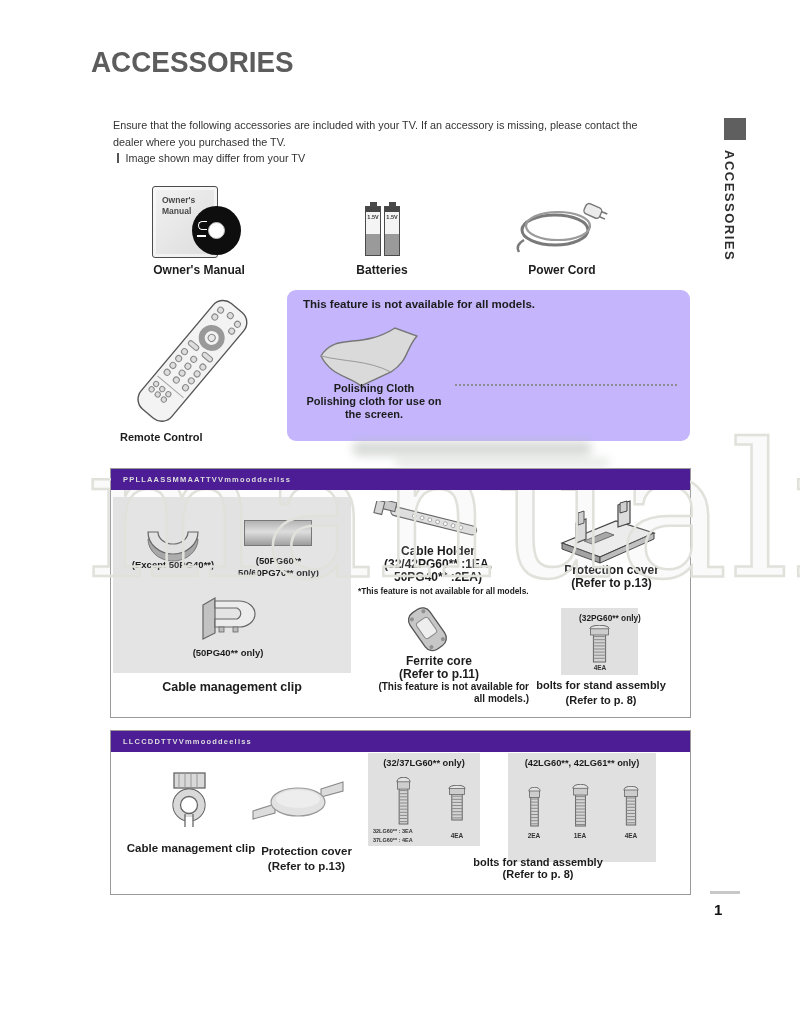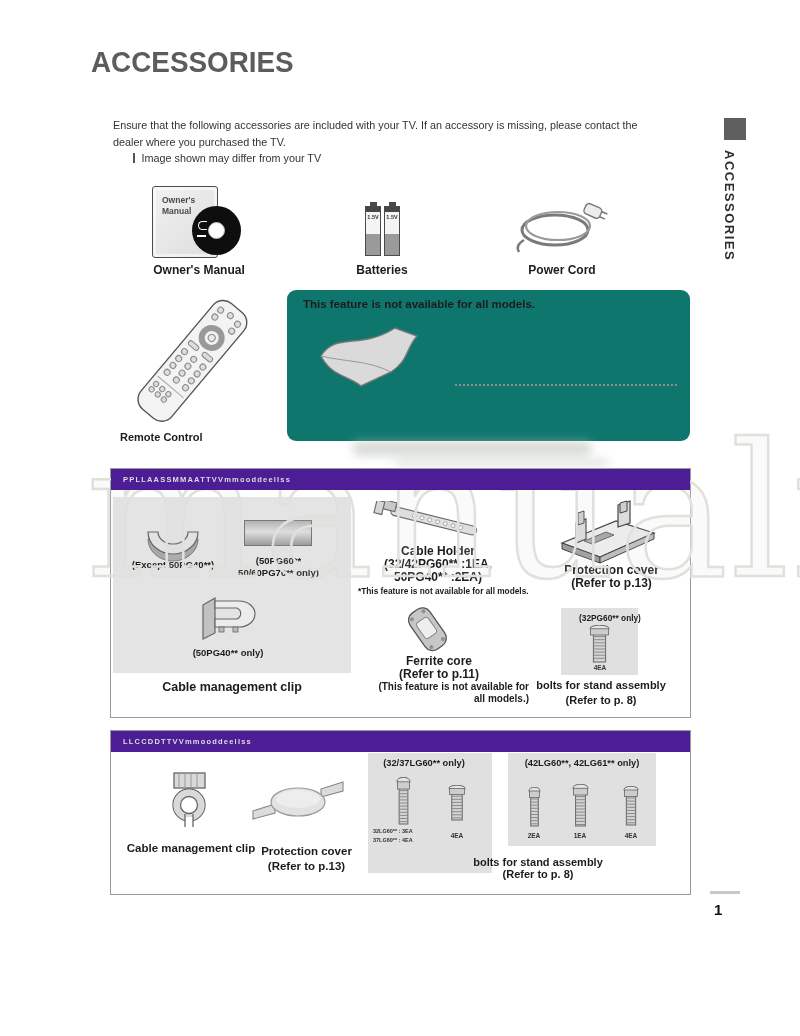--- a/index.html
+++ b/index.html
@@ -10,21 +10,21 @@
   .ctr{text-align:center;}
   .nowrap{white-space:nowrap;}
 
   #page-title{left:91px;top:46px;font-size:29px;font-weight:bold;color:#5c5c5c;
               letter-spacing:0px;transform:scaleX(.96);transform-origin:left;}
   #side-square{left:724px;top:118px;width:22px;height:22px;background:#5f5f5f;}
   #side-tab{left:722px;top:150px;writing-mode:vertical-rl;font-size:13px;font-weight:600;
             color:#2d2d2d;letter-spacing:1.5px;}
 
   #intro{left:113px;top:117px;width:528px;font-size:10.8px;line-height:16.5px;color:#333;}
-  #intro-note{left:117px;top:152px;font-size:10.8px;color:#333;margin-left:16px;}
+  #intro-note{left:117px;top:152px;font-size:10.8px;color:#333;}
   .note-bar{display:inline-block;width:1.5px;height:10px;background:#555;margin-right:7px;vertical-align:-1px;}
 
   
   #book{left:152px;top:186px;width:64px;height:70px;border:1.5px solid #4c4c4c;border-radius:3px;
         background:linear-gradient(135deg,#f2f2f2,#dcdcdc);box-shadow:inset 0 0 0 3px rgba(255,255,255,.5);}
   #book .cover{position:absolute;left:9px;top:8px;font-size:8.5px;font-weight:bold;color:#4a4a4a;line-height:11px;}
   #cd{left:192px;top:206px;width:49px;height:49px;border-radius:50%;background:#0e0e0e;}
   #cd .hole{position:absolute;left:16px;top:16px;width:17px;height:17px;border-radius:50%;background:#fff;border:1px solid #bbb;box-sizing:border-box;}
   #cd .mark1{position:absolute;left:6px;top:15px;width:8px;height:7px;border:1px solid #fff;border-right:none;border-radius:6px 0 0 6px;}
   #cd .mark2{position:absolute;left:5px;top:29px;width:9px;height:1.5px;background:#fff;}
@@ -33,21 +33,21 @@
   .battery{width:16px;height:55px;}
   .battery .nub{width:7px;height:4px;background:#4a4a4a;margin:0 auto;}
   .battery .body{width:16px;height:50px;border:1px solid #4a4a4a;box-sizing:border-box;
      background:linear-gradient(#474747 0 5px,#f4f4f4 5px 56%,#9a9a9a 56% 100%);position:relative;}
   .battery .volt{position:absolute;left:0;top:7px;width:100%;text-align:center;font-size:5.5px;font-weight:bold;color:#333;}
 
   .item-label{font-size:12px;}
   .small-label{font-size:9.5px;}
 
   
-  #polish-box{left:287px;top:290px;width:403px;height:151px;background:#0f766e;border-radius:9px;}
+  #polish-box{left:287px;top:290px;width:403px;height:151px;background:#c4b5fd;border-radius:9px;}
   #polish-header{position:absolute;left:16px;top:8px;font-size:11.5px;font-weight:bold;}
   #polish-title{position:absolute;left:12px;top:92px;width:150px;font-size:11px;line-height:13px;font-weight:bold;text-align:center;}
   #polish-tip1{position:absolute;left:166px;top:42px;width:232px;font-size:11px;line-height:14px;font-weight:bold;}
   #polish-dots{position:absolute;left:168px;top:94px;width:222px;border-top:2px dotted #8d8d8d;}
   #polish-tip2{position:absolute;left:166px;top:103px;width:232px;font-size:11px;line-height:14px;font-weight:bold;}
 
   
   #watermark{left:86px;top:420px;font-family:"DejaVu Serif",serif;font-size:185px;line-height:1;
      letter-spacing:2px;color:rgba(215,215,210,0.12);-webkit-text-stroke:2.5px #e1e1dc;z-index:2;pointer-events:none;}
   .smudge{border-radius:10px;filter:blur(5px);z-index:1;}
@@ -164,20 +164,25 @@
   <div class="abs lbl" style="left:120px;top:431px;font-size:11px;">Remote Control</div>
 
   <div id="polish-box" class="abs">
     <div id="polish-header">This feature is not available for all models.</div>
     <div class="abs" style="left:28px;top:30px;">
       <svg width="112" height="70" viewBox="0 0 112 70">
         <path d="M6,36 C20,12 46,30 80,8 L102,16 C90,30 94,40 76,52 L46,66 C34,56 16,56 6,36 Z" fill="#dadada" stroke="#777" stroke-width="1.4"></path>
         <path d="M6,36 C30,42 52,40 76,52" fill="none" stroke="#999" stroke-width="1"></path>
       </svg>
     </div>
+    <div id="polish-title">
+      <div>Polishing Cloth</div>
+      <div>Polishing cloth for use on</div>
+      <div>the screen.</div>
+    </div>
     <div id="polish-dots"></div>
   </div>
 
   <div id="smudge1" class="abs smudge"></div>
   <div id="smudge2" class="abs smudge"></div>
   <div id="watermark" class="abs">manuali</div>
 
   <div id="plasma-sec" class="abs section">
     <div class="sec-bar">
       <span>PPLLAASSMMAATTVVmmooddeellss</span>
@@ -318,21 +323,21 @@
         <path d="M70,12 L92,5 L92,14 L70,20 Z" fill="#dcdcdc" stroke="#888" stroke-width="1.1"></path>
         <ellipse cx="47" cy="25" rx="27" ry="14" fill="#e2e2e2" stroke="#999" stroke-width="1.2"></ellipse>
         <ellipse cx="47" cy="22" rx="22" ry="9" fill="#ededed" stroke="none"></ellipse>
       </svg>
     </div>
     <div class="abs lbl ctr" style="left:138px;top:113px;width:115px;font-size:11.5px;line-height:15px;">
       <div>Protection cover</div>
       <div>(Refer to p.13)</div>
     </div>
 
-    <div class="bolt-panel" style="left:257px;top:22px;width:112px;height:120px;padding-left:12px;">
+    <div class="bolt-panel" style="left:257px;top:22px;width:112px;height:93px;">
       <div class="abs lbl ctr nowrap" style="left:0;top:5px;width:112px;font-size:9.3px;">(32/37LG60** only)</div>
       <div class="abs" style="left:28px;top:24px;"><svg width="15" height="48" viewBox="0 0 15 48">
     <rect x="3.1500000000000004" y="9.600000000000001" width="8.7" height="37.4" fill="#d4d4d4" stroke="#666" stroke-width="1"></rect>
     <line x1="3.1500000000000004" y1="13.600000000000001" x2="11.85" y2="13.600000000000001" stroke="#8a8a8a" stroke-width="1"></line>
             <line x1="3.1500000000000004" y1="16.700000000000003" x2="11.85" y2="16.700000000000003" stroke="#8a8a8a" stroke-width="1"></line>
             <line x1="3.1500000000000004" y1="19.800000000000004" x2="11.85" y2="19.800000000000004" stroke="#8a8a8a" stroke-width="1"></line>
             <line x1="3.1500000000000004" y1="22.900000000000006" x2="11.85" y2="22.900000000000006" stroke="#8a8a8a" stroke-width="1"></line>
             <line x1="3.1500000000000004" y1="26.000000000000007" x2="11.85" y2="26.000000000000007" stroke="#8a8a8a" stroke-width="1"></line>
             <line x1="3.1500000000000004" y1="29.10000000000001" x2="11.85" y2="29.10000000000001" stroke="#8a8a8a" stroke-width="1"></line>
             <line x1="3.1500000000000004" y1="32.20000000000001" x2="11.85" y2="32.20000000000001" stroke="#8a8a8a" stroke-width="1"></line>
@@ -354,21 +359,21 @@
             <line x1="3.7800000000000002" y1="29.800000000000004" x2="14.219999999999999" y2="29.800000000000004" stroke="#8a8a8a" stroke-width="1"></line>
             <line x1="3.7800000000000002" y1="32.900000000000006" x2="14.219999999999999" y2="32.900000000000006" stroke="#8a8a8a" stroke-width="1"></line>
     <ellipse cx="9" cy="3.24" rx="8" ry="3.024" fill="#e4e4e4" stroke="#666" stroke-width="1"></ellipse>
     <rect x="1.5" y="3.6" width="15" height="5.960000000000001" fill="#cdcdcd" stroke="#666" stroke-width="0.8"></rect>
   </svg></div>
       <div class="abs tiny nowrap" style="left:5px;top:75px;">32LG60** : 3EA</div>
       <div class="abs tiny nowrap" style="left:5px;top:84px;">37LG60** : 4EA</div>
       <div class="abs qty ctr" style="left:76px;top:79px;width:26px;">4EA</div>
     </div>
 
-    <div class="bolt-panel" style="left:397px;top:22px;width:148px;height:93px;">
+    <div class="bolt-panel" style="left:397px;top:22px;width:148px;height:109px;">
       <div class="abs lbl ctr nowrap" style="left:0;top:5px;width:148px;font-size:9.3px;">(42LG60**, 42LG61** only)</div>
       <div class="abs" style="left:20px;top:34px;"><svg width="13" height="40" viewBox="0 0 13 40">
     <rect x="2.7300000000000004" y="8" width="7.539999999999999" height="31" fill="#d4d4d4" stroke="#666" stroke-width="1"></rect>
     <line x1="2.7300000000000004" y1="12" x2="10.27" y2="12" stroke="#8a8a8a" stroke-width="1"></line>
             <line x1="2.7300000000000004" y1="15.1" x2="10.27" y2="15.1" stroke="#8a8a8a" stroke-width="1"></line>
             <line x1="2.7300000000000004" y1="18.2" x2="10.27" y2="18.2" stroke="#8a8a8a" stroke-width="1"></line>
             <line x1="2.7300000000000004" y1="21.3" x2="10.27" y2="21.3" stroke="#8a8a8a" stroke-width="1"></line>
             <line x1="2.7300000000000004" y1="24.400000000000002" x2="10.27" y2="24.400000000000002" stroke="#8a8a8a" stroke-width="1"></line>
             <line x1="2.7300000000000004" y1="27.500000000000004" x2="10.27" y2="27.500000000000004" stroke="#8a8a8a" stroke-width="1"></line>
             <line x1="2.7300000000000004" y1="30.600000000000005" x2="10.27" y2="30.600000000000005" stroke="#8a8a8a" stroke-width="1"></line>

